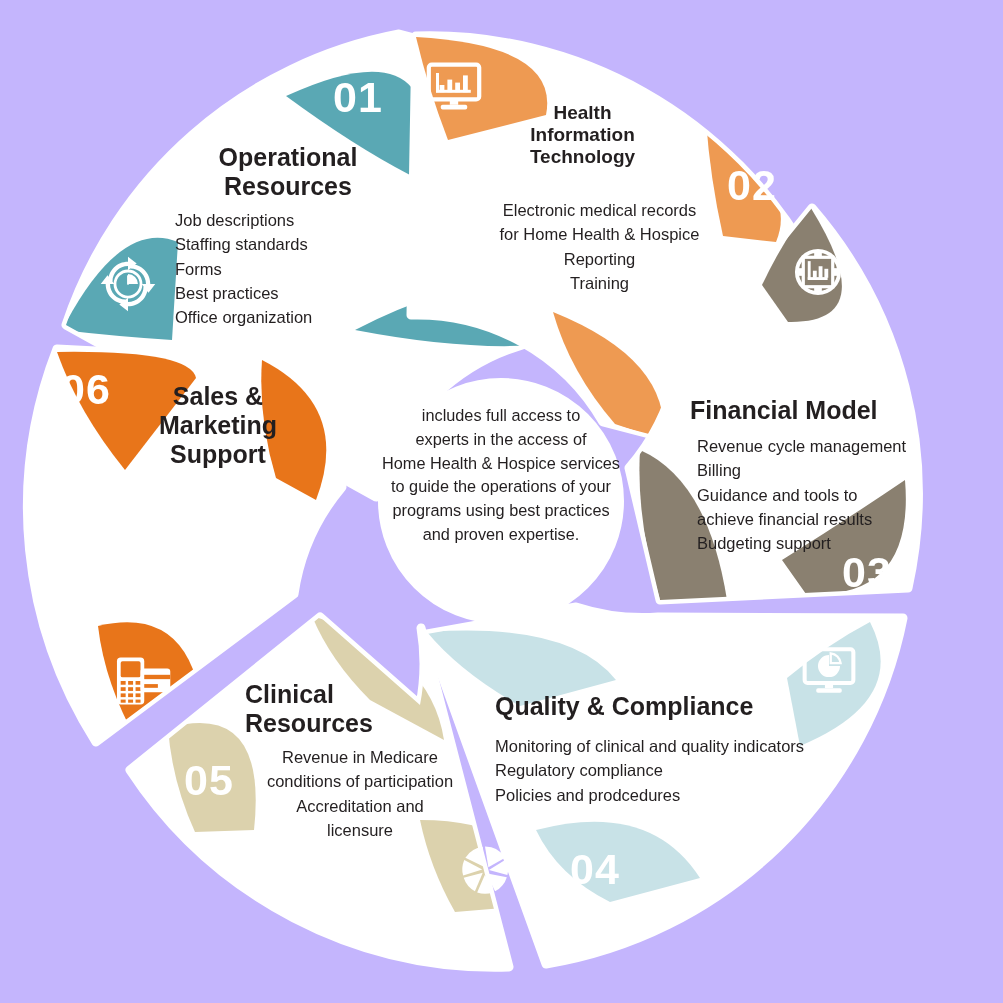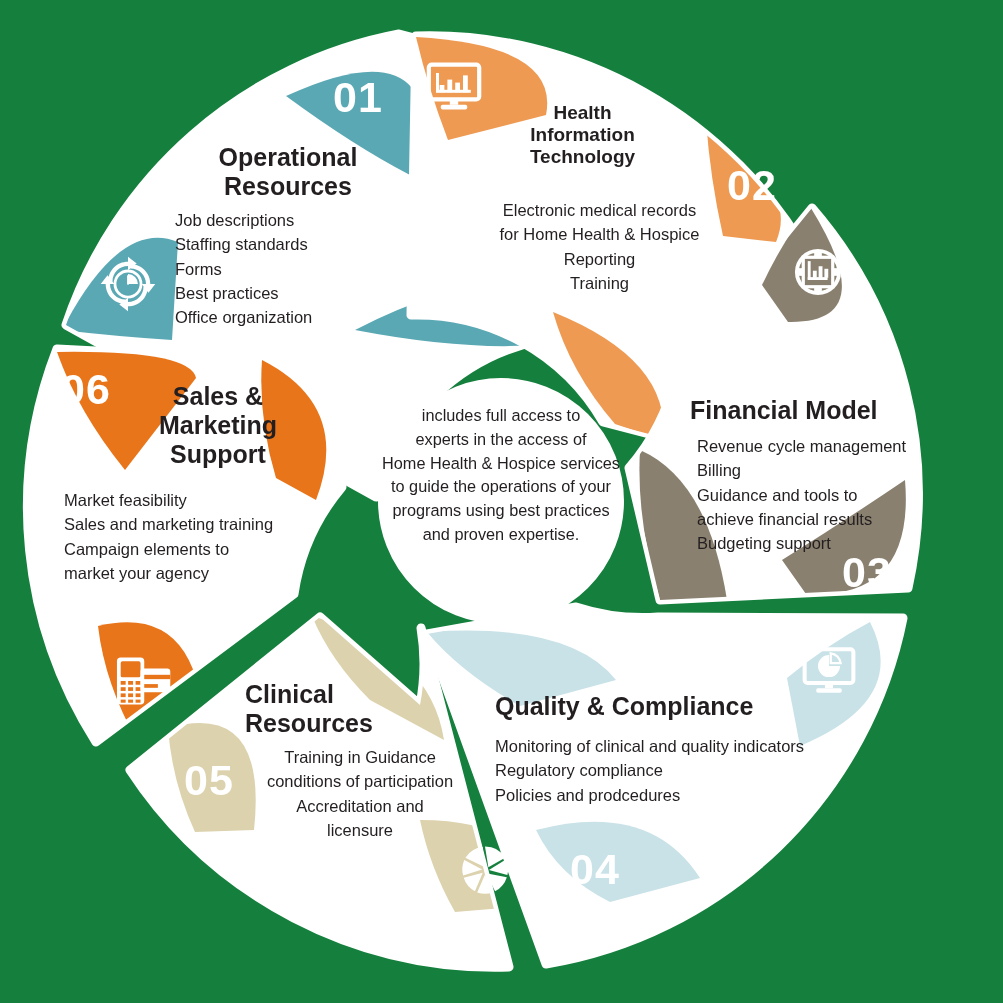--- a/index.html
+++ b/index.html
@@ -1,18 +1,18 @@
 <!DOCTYPE html>
 <html><head>
 <meta charset="utf-8">
 <title>Model for Success Infographic</title>
 <style>
   html,body{margin:0;padding:0;background:#000;}
   #stage{
-    position:relative;width:1003px;height:1003px;background:#15803d;
+    position:relative;width:1003px;height:1003px;background:#c4b5fd;
     font-family:"Liberation Sans", sans-serif;overflow:hidden;
   }
   svg#wheel{position:absolute;left:0;top:0;width:1003px;height:1003px;}
   .blade-fill{fill:#ffffff;stroke:#ffffff;stroke-width:9;stroke-linejoin:round;}
   .petal{stroke:none;}
   .numtxt{
     font-family:"Liberation Sans", sans-serif;font-weight:bold;
     fill:#ffffff;font-size:43px;letter-spacing:1px;
   }
   .ttl{
@@ -272,36 +272,30 @@
     <div>Monitoring of clinical and quality indicators</div>
     <div>Regulatory compliance</div>
     <div>Policies and prodcedures</div>
   </div>
 
   <div class="ttl" id="t5">
     <div>Clinical</div>
     <div>Resources</div>
   </div>
   <div class="bul" id="b5">
-    <div>Training in Guidance</div>
+    <div>Revenue in Medicare</div>
     <div>conditions of participation</div>
     <div>Accreditation and</div>
     <div>licensure</div>
   </div>
 
   <div class="ttl" id="t6">
     <div>Sales &amp;</div>
     <div>Marketing</div>
     <div>Support</div>
-  </div>
-  <div class="bul" id="b6">
-    <div>Market feasibility</div>
-    <div>Sales and marketing training</div>
-    <div>Campaign elements to</div>
-    <div>market your agency</div>
   </div>
 
   <div class="center-txt">
     <div>includes full access to</div>
     <div>experts in the access of</div>
     <div>Home Health &amp; Hospice services</div>
     <div>to guide the operations of your</div>
     <div>programs using best practices</div>
     <div>and proven expertise.</div>
   </div>

